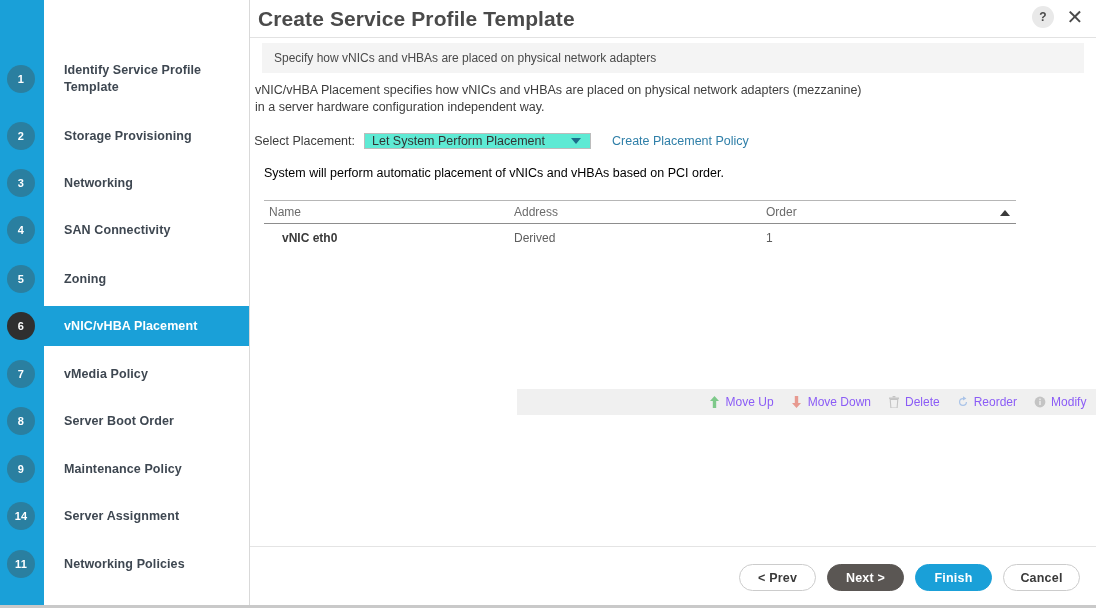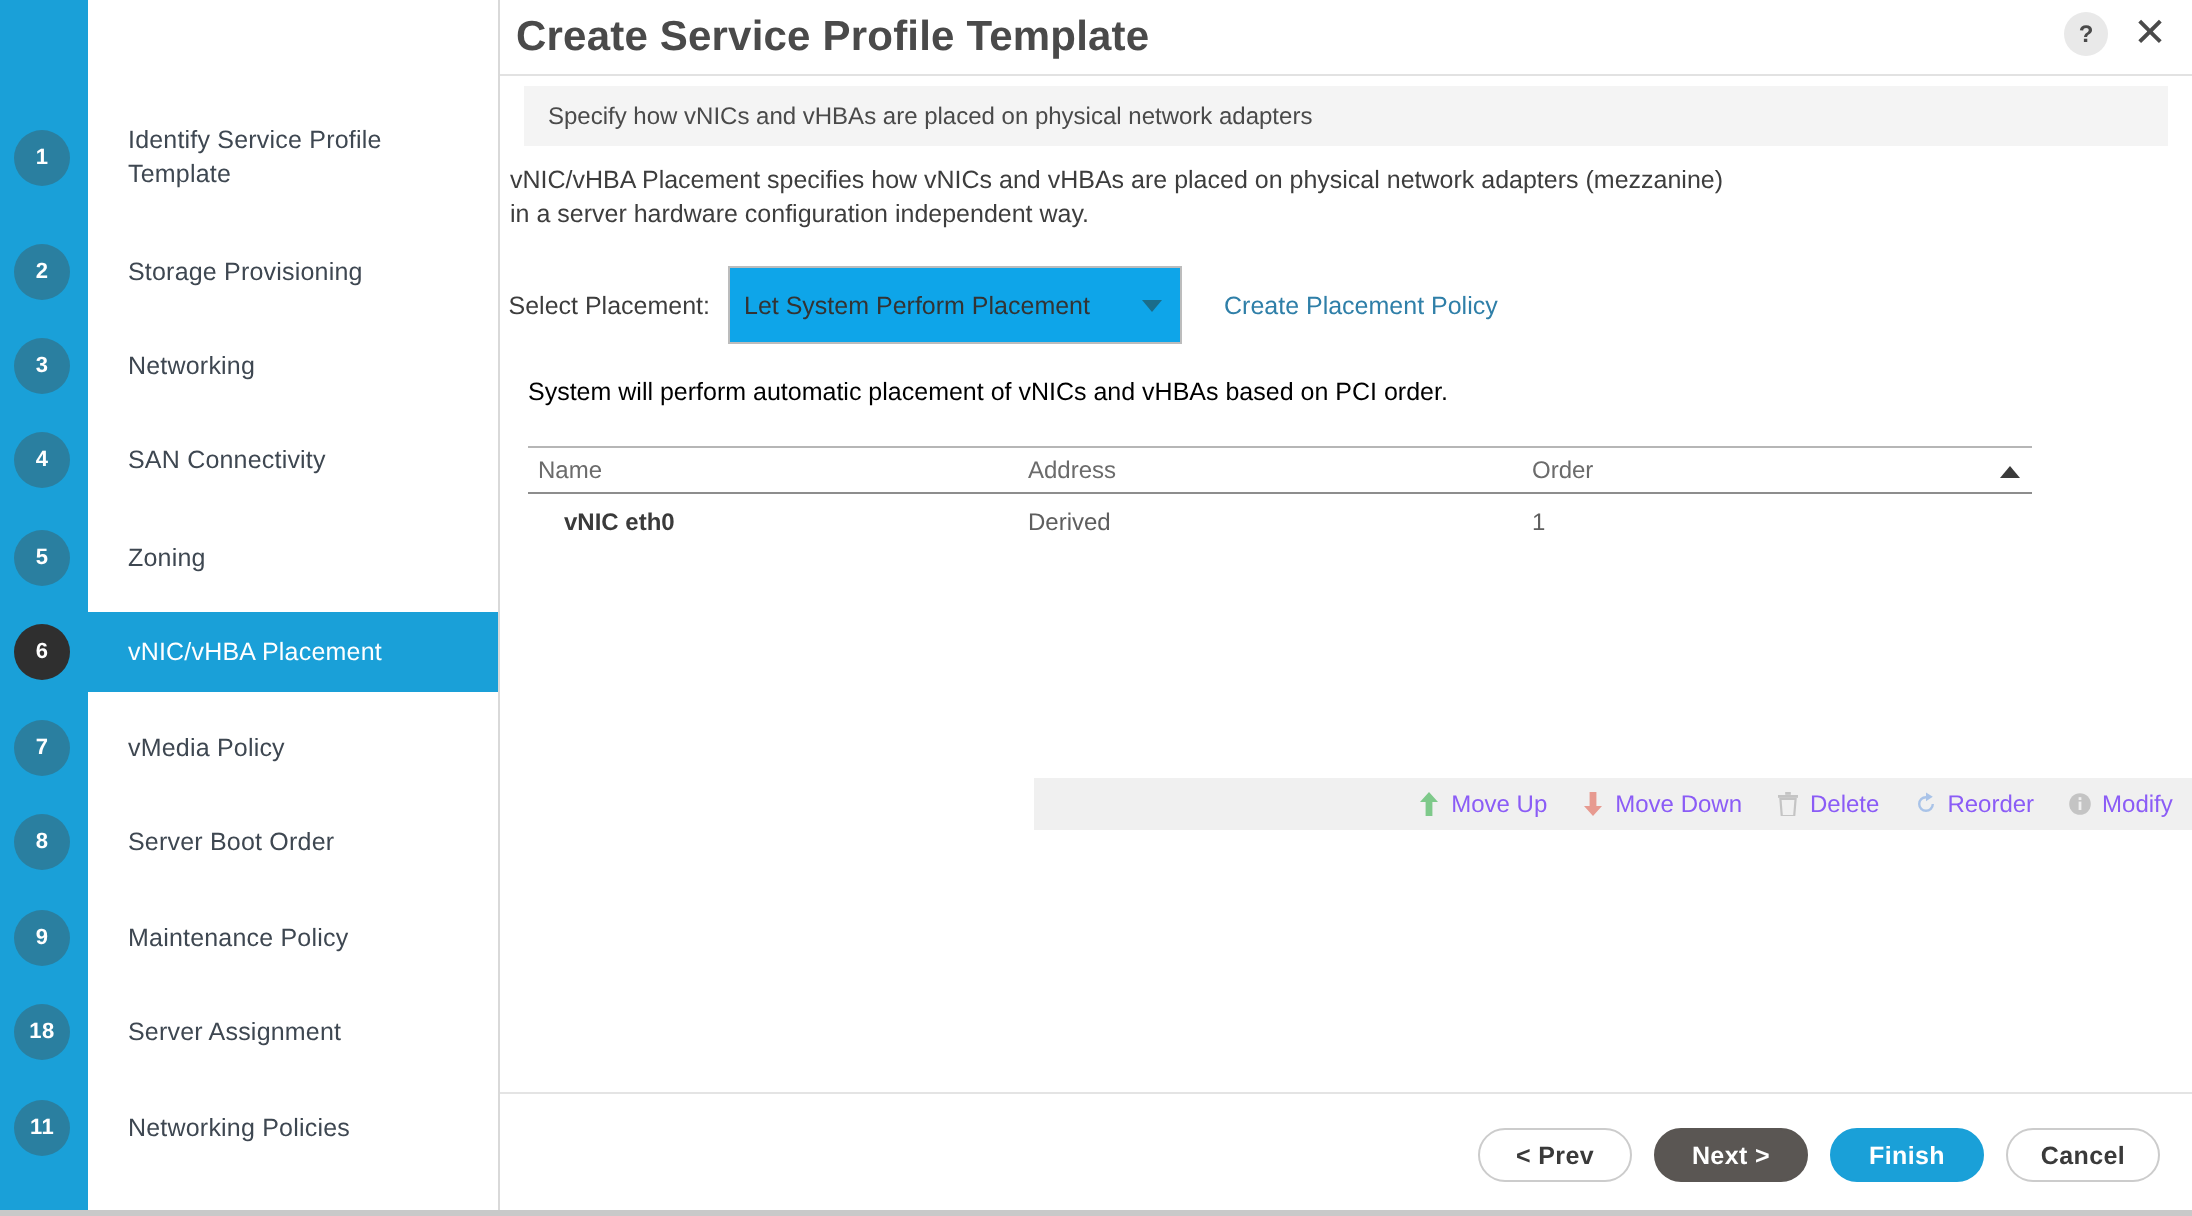--- a/index.html
+++ b/index.html
@@ -72,21 +72,21 @@
   }
   .nav-item.active .step-circle {
     background: #2f2f2f;
     color: #ffffff;
   }
   .nav-label {
     position: absolute;
     left: 64px;
     width: 180px;
     font-size: 12.5px;
-    font-weight: normal;
+    font-weight: bold;
     color: #3e4751;
     line-height: 17px;
     letter-spacing: 0.1px;
   }
   .nav-item.active .nav-label { color: #ffffff; }
 
   
   #main {
     position: relative;
     width: 846px;
@@ -181,23 +181,23 @@
   #placement-label {
     width: 105px;
     text-align: right;
     font-size: 12.5px;
     color: #3d3d3d;
     margin-right: 9px;
   }
   #placement-select {
     position: relative;
     width: 227px;
-    height: 39px;
+    height: 16px;
     border: 1px solid #bcbcbc;
-    background: #0ea5e9;
+    background: #5eead4;
     display: flex;
     align-items: center;
     padding-left: 7px;
     font-size: 12.5px;
     color: #333333;
     cursor: pointer;
   }
   #placement-caret {
     position: absolute;
     right: 9px;
@@ -382,21 +382,21 @@
         </div>
         <div class="nav-item" style="top: 401px;">
           <div class="step-circle">8</div>
           <div class="nav-label">Server Boot Order</div>
         </div>
         <div class="nav-item" style="top: 449px;">
           <div class="step-circle">9</div>
           <div class="nav-label">Maintenance Policy</div>
         </div>
         <div class="nav-item" style="top: 496px;">
-          <div class="step-circle">18</div>
+          <div class="step-circle">14</div>
           <div class="nav-label">Server Assignment</div>
         </div>
         <div class="nav-item" style="top: 544px;">
           <div class="step-circle">11</div>
           <div class="nav-label">Networking Policies</div>
         </div>
       </div>
   </div>
 
   <div id="main">

